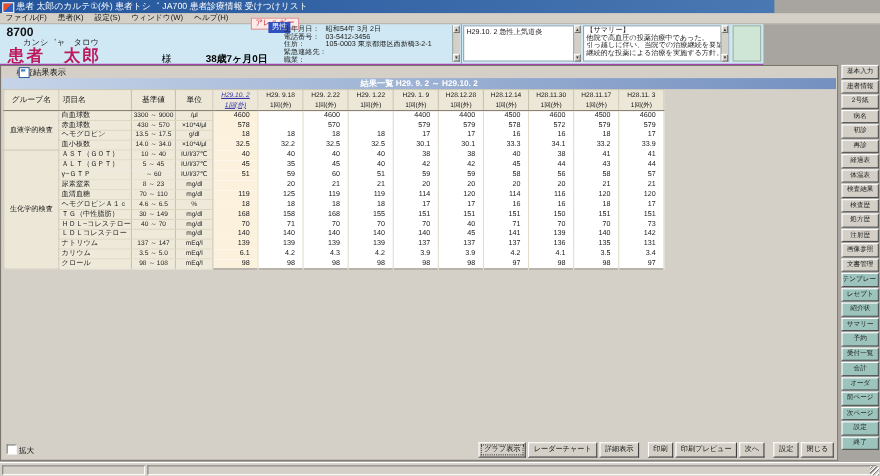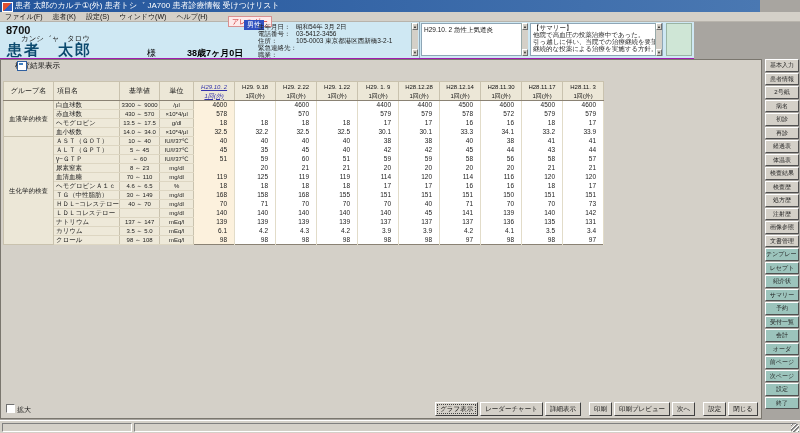--- a/index.html
+++ b/index.html
@@ -1,38 +1,38 @@
 <!DOCTYPE html>
 <html><head>
 <meta charset="utf-8">
 <style>
   html,body{margin:0;padding:0;}
   body{width:800px;height:433px;position:relative;overflow:hidden;
        font-family:"Liberation Sans","DejaVu Sans",sans-serif;
        background:#a8a5a0;-webkit-font-smoothing:none;}
   
-  .titlebar{position:absolute;left:0;top:0;width:760px;height:12px;
+  .titlebar{position:absolute;left:0;top:0;width:704px;height:12px;
     background:linear-gradient(90deg,#23559c,#4a78b2);color:#fff;
     font-size:8px;line-height:12px;padding-left:15px;box-sizing:border-box;white-space:nowrap;}
   .ticon{position:absolute;left:2px;top:2px;width:9px;height:8px;
     background:linear-gradient(135deg,#e05030 50%,#3060c0 50%);border:1px solid #fff;}
   
   .menubar{position:absolute;left:0;top:12px;width:800px;height:10px;background:#d4d0c8;
     font-size:7px;line-height:10px;border-bottom:1px solid #b8b4ac;box-sizing:border-box;}
   .menu-item{display:inline-block;padding:0 5px;color:#111;}
   
   .pheader{position:absolute;left:0;top:22px;width:694px;height:37px;background:#cfe8f3;
     border-bottom:1px solid #a21caf;box-sizing:border-box;}
   .pid{position:absolute;left:6px;top:2px;font-size:11px;font-weight:bold;color:#111;}
   .allergy{position:absolute;left:228px;top:-6px;font-size:7px;color:#cc2222;
     border:1px solid #d89090;background:#fdeaea;padding:0 3px;line-height:9px;}
   .gender{position:absolute;left:244px;top:-2px;font-size:7px;color:#fff;background:#3050c0;
     padding:0 3px;line-height:10px;}
   .kana{position:absolute;left:21px;top:12px;font-size:7.5px;font-weight:normal;color:#222;}
-  .pname{position:absolute;left:7px;top:19px;font-size:15px;font-weight:bold;color:#0c4a6e;letter-spacing:2px;}
+  .pname{position:absolute;left:7px;top:19px;font-size:15px;font-weight:bold;color:#be185d;letter-spacing:2px;}
   .sama{position:absolute;left:147px;top:25px;font-size:9px;color:#000;}
   .age{position:absolute;left:187px;top:25px;font-size:9px;font-weight:bold;color:#000;}
   .pfields{position:absolute;left:258px;top:1px;width:152px;font-size:6.5px;color:#222;}
   .pf-row{height:7px;line-height:7px;white-space:nowrap;overflow:hidden;}
   .pf-label{display:inline-block;width:38px;}
   .pf-label::after{content:"：";}
   .vdiv{position:absolute;top:0;width:1px;height:36px;background:#8ea6b6;}
   .minibox{position:absolute;top:1px;height:33px;background:#fff;border:1px solid #8ea6b6;box-sizing:border-box;font-size:6.5px;color:#222;}
   .disease-box{left:421px;width:107px;}
   .disease-box .txt{padding:2px 2px 0 2px;line-height:7px;}
@@ -155,20 +155,21 @@
   </div>
 
   <div class="greenbox"></div>
 </div>
 
 <div class="rwindow">
   <div class="wtitle">
     <span class="wicon"></span>
     <span>検査結果表示</span>
   </div>
+  <div class="bluebar">結果一覧 H29. 9. 2 ～ H29.10. 2</div>
 
   <table class="rtable">
     <thead>
       <tr id="thead-row">
         <th class="h-group">グループ名</th>
         <th class="h-item">項目名</th>
         <th class="h-range">基準値</th>
         <th class="h-unit">単位</th>
       <th class="date-th cur">
             <div class="d1">H29.10. 2</div>

